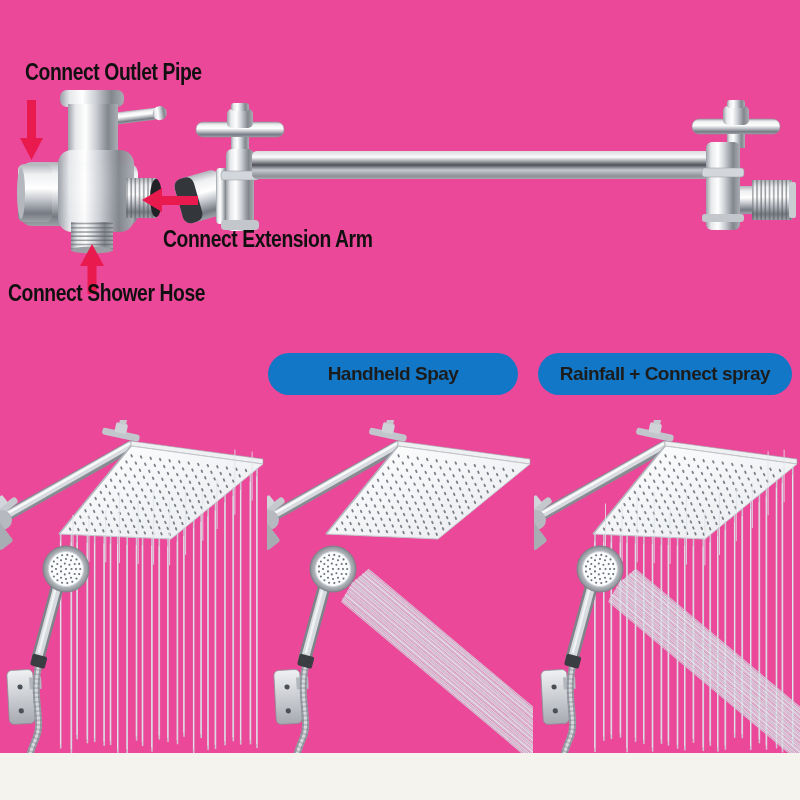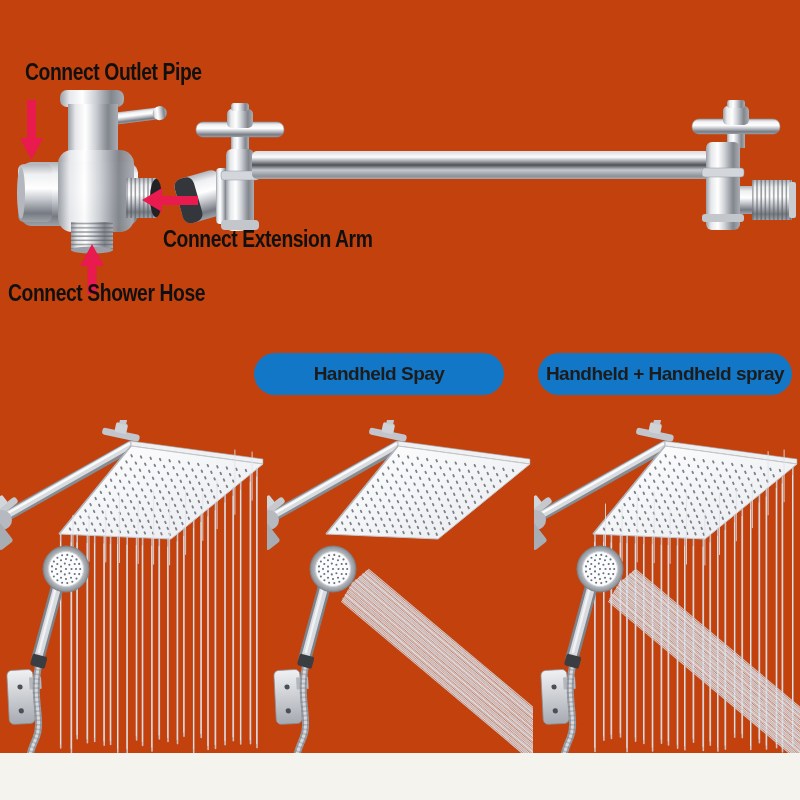--- a/index.html
+++ b/index.html
@@ -1,28 +1,28 @@
 <!DOCTYPE html>
 <html style="--pill-blue: #1377c7; --arrow-red: #e81a4e; --label-text: #101010; --band-bg: #f5f3ee; --chrome-dark: #6e727a; --water: #ccd1db;"><head>
 <meta charset="utf-8">
 <style>
   html,body{margin:0;padding:0;background:#ffffff;}
-  .stage{position:relative;width:800px;height:800px;background:#c2410c;overflow:hidden;
+  .stage{position:relative;width:800px;height:800px;background:#ec4899;overflow:hidden;
          font-family:"Liberation Sans", sans-serif;}
   .diagram-art{position:absolute;left:0;top:0;}
   .diag-label{position:absolute;font-size:23px;font-weight:bold;color:var(--label-text,#101010);
               letter-spacing:-0.5px;transform:scaleX(0.84);transform-origin:left top;white-space:nowrap;}
   .lbl-outlet{left:25px;top:59px;}
   .lbl-extension{left:163px;top:226px;}
   .lbl-hose{left:8px;top:280px;}
   .pill{position:absolute;top:353px;height:42px;border-radius:21px;background:var(--pill-blue,#1377c7);
         display:flex;align-items:center;justify-content:center;
         font-size:19px;font-weight:bold;color:#1c1c1c;letter-spacing:-0.5px;white-space:nowrap;}
   .pill-1{left:6px;width:252px;}
-  .pill-2{left:254px;width:250px;}
+  .pill-2{left:268px;width:250px;}
   .pill-3{left:538px;width:254px;}
   .panel{position:absolute;top:420px;width:266px;height:335px;}
   .panel-1{left:0;}
   .panel-2{left:267px;}
   .panel-3{left:534px;}
   .panel svg{display:block;}
   .floor-band{position:absolute;left:0;top:753px;width:800px;height:47px;background:var(--band-bg,#f5f3ee);}
 </style>
 </head>
 <body>
@@ -148,21 +148,21 @@
         <polygon points="80,266 104,266 92,244"></polygon>
       </g>
     </g>
   </svg>
 
   <div class="diag-label lbl-outlet">Connect Outlet Pipe</div>
   <div class="diag-label lbl-extension">Connect Extension Arm</div>
   <div class="diag-label lbl-hose">Connect Shower Hose</div>
 
   <div class="pill pill-2">Handheld Spay</div>
-  <div class="pill pill-3">Handheld + Handheld spray</div>
+  <div class="pill pill-3">Rainfall + Connect spray</div>
 
   <div class="panel panel-1">
     <svg class="panel-svg" width="266" height="335" viewBox="0 0 266 335">
         <g>
           <line x1="-8.0" y1="104.0" x2="131.0" y2="26.0" stroke="#878b92" stroke-width="11" stroke-linecap="round" opacity="1"></line>
           <line x1="-7.0" y1="103.0" x2="130.0" y2="25.0" stroke="#d8dbdf" stroke-width="7" stroke-linecap="round" opacity="1"></line>
           <line x1="-6.0" y1="101.0" x2="129.0" y2="24.0" stroke="#ffffff" stroke-width="2.2" stroke-linecap="round" opacity="0.9"></line>
           <g transform="rotate(12 120 14)">
             <rect x="102" y="11" width="38" height="7" rx="3" fill="#c2c5cb"></rect>
             <rect x="114" y="3" width="12" height="10" rx="2" fill="#cfd2d6"></rect>

